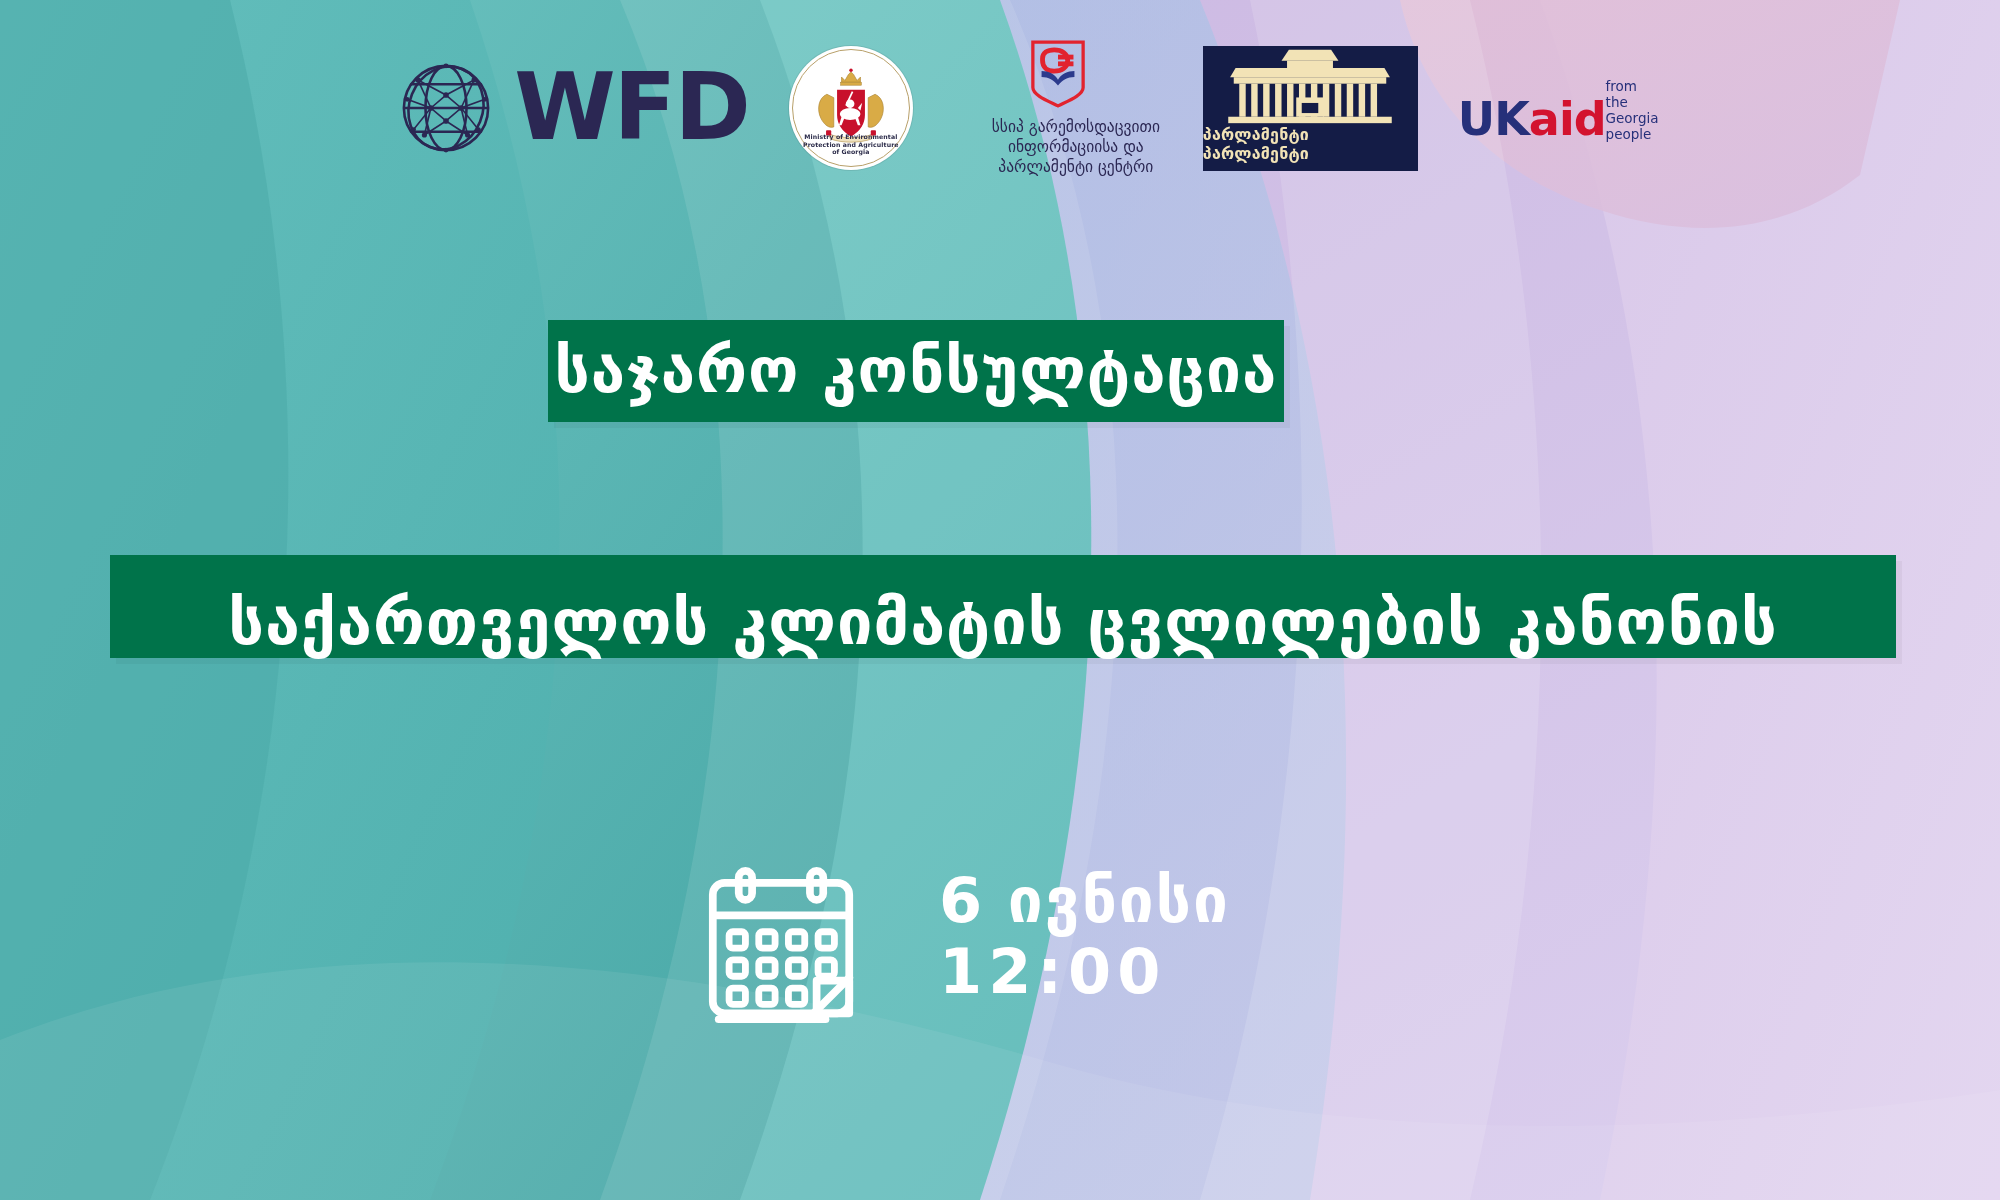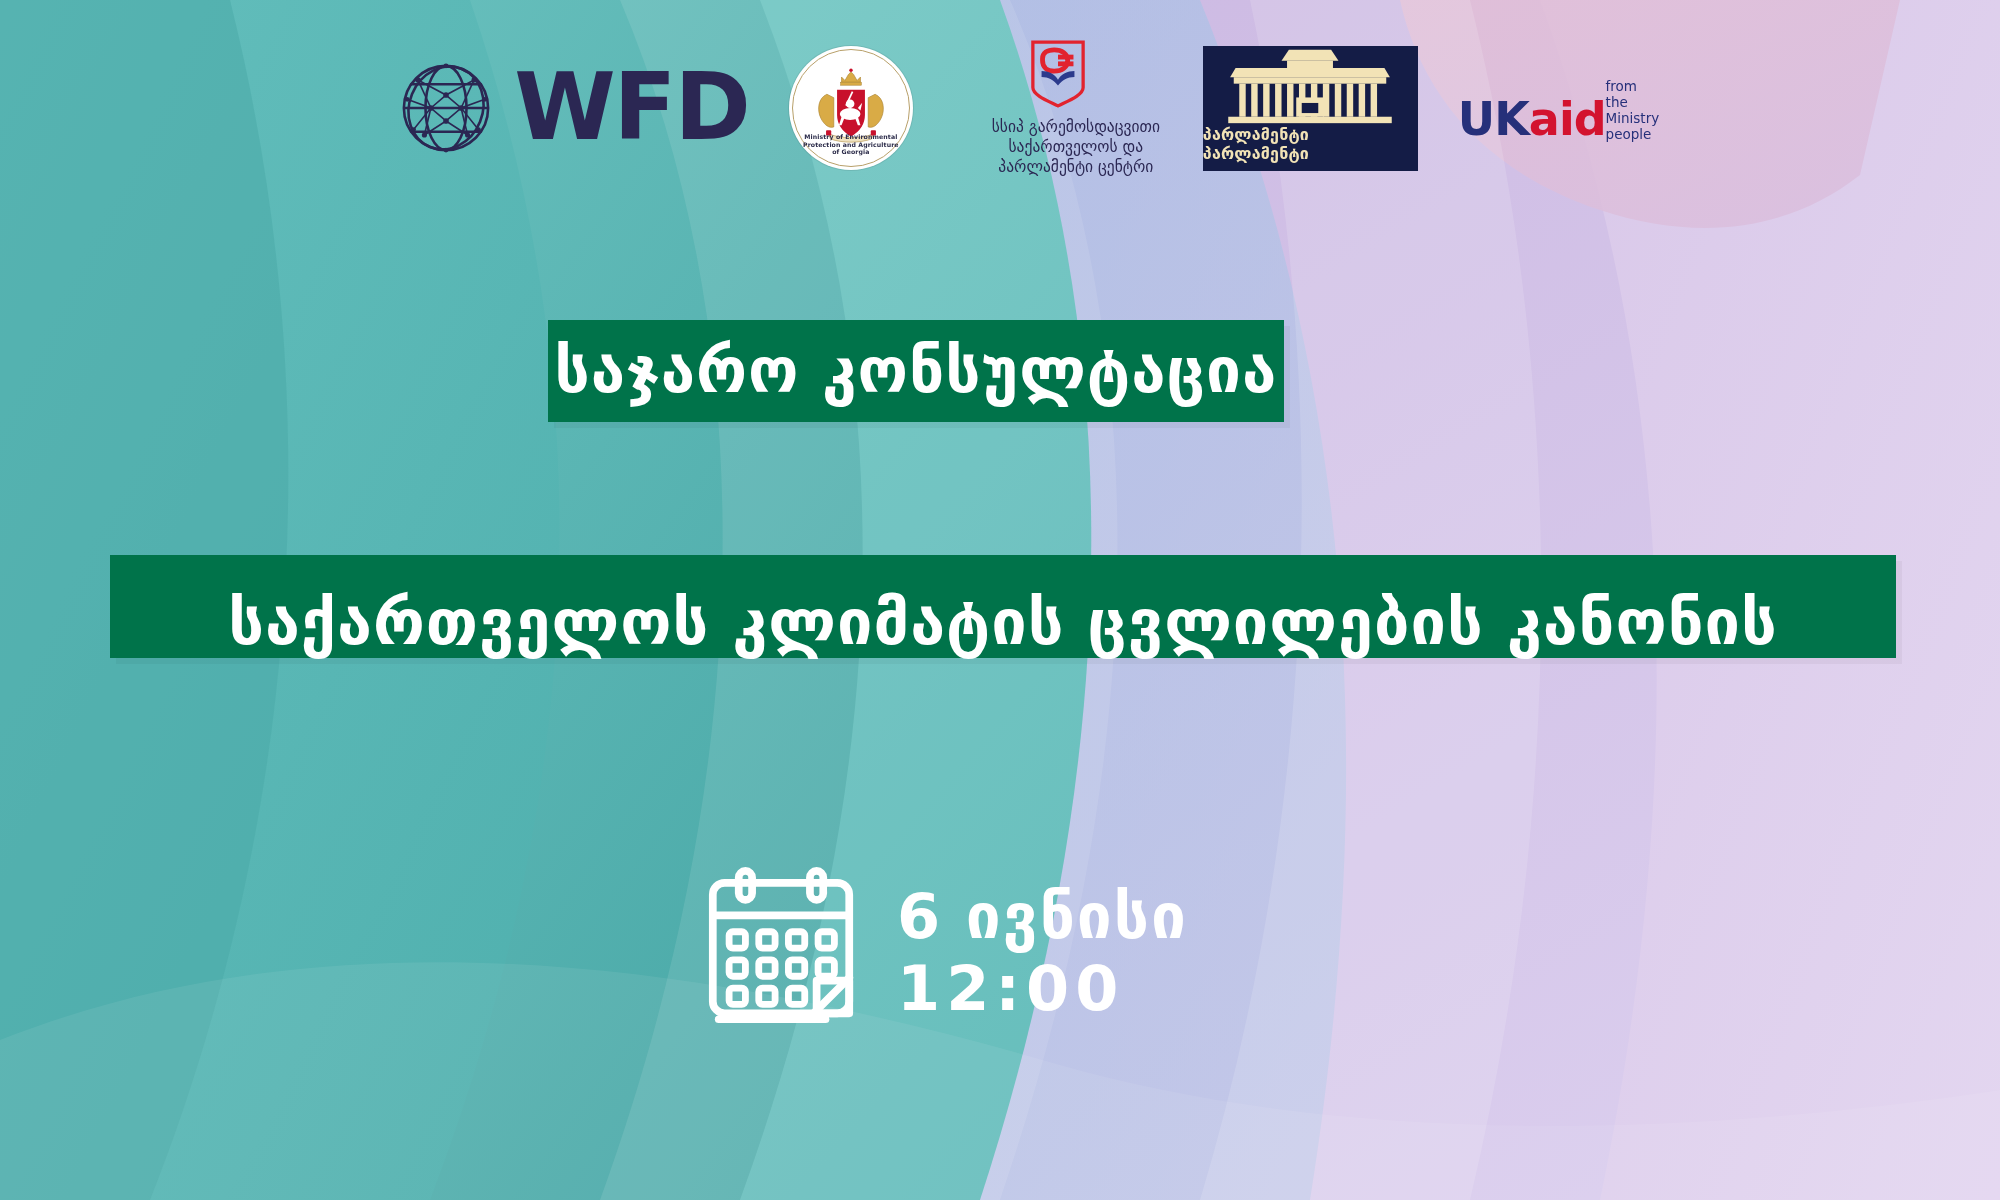--- a/index.html
+++ b/index.html
@@ -107,21 +107,21 @@
   #banner-line1 { top:555px; left:110px; width:1786px; height:103px; }
   #banner-line1 .banner-text { font-size:63px;margin-top:32px; }
 
   #banner-line2 { top:670px; left:540px; width:940px; height:103px; }
   #banner-line2 .banner-text { font-size:63px; }
 
   
   .date-block {
     position:absolute;
     left:700px; top:865px;
-    display:flex; align-items:center; gap:32px;
+    display:flex; align-items:flex-start; gap:74px;
     z-index:4;
   }
   .cal-icon { width:165px; height:175px; }
   .date-text { display:flex; flex-direction:column; color:#ffffff; }
   .date-day {
     font-size:62px; font-weight:bold; letter-spacing:2px; line-height:1.15;
   }
   .date-time {
     font-size:62px; font-weight:bold; letter-spacing:6px; line-height:1.15;
   }
@@ -273,21 +273,21 @@
       <div class="eco">
         <svg width="58" height="70" viewBox="0 0 60 72">
           <path d="M4,3 H56 V50 C56,58 40,64 30,69 C20,64 4,58 4,50 Z" fill="none" stroke="#e2232e" stroke-width="3.4"></path>
           <path d="M14,20 C14,14 19,11 26,11 C34,11 40,15 40,22 C40,29 34,33 26,33 C19,33 14,29 14,22 Z" fill="none" stroke="#e2232e" stroke-width="5"></path>
           <rect x="30" y="16" width="16" height="5" fill="#e2232e"></rect>
           <rect x="30" y="23" width="16" height="5" fill="#e2232e"></rect>
           <path d="M13,33 C20,33 27,36 30,42 C33,36 40,33 47,33 L47,39 C40,39 34,42 30,48 C26,42 20,39 13,39 Z" fill="#2b3a8c"></path>
         </svg>
         <div class="eco-text">
           <span>სსიპ გარემოსდაცვითი</span><br>
-          <span>საქართველოს და</span><br>
+          <span>ინფორმაციისა და</span><br>
           <span>პარლამენტი ცენტრი</span>
         </div>
       </div>
     </div>
 
     <div class="logo-slot">
       <div class="parliament">
         <svg width="190" height="86" viewBox="0 0 190 86">
           <g fill="#f2e3b6">
 
@@ -337,21 +337,21 @@
             <path d="M120,0 L0,60" clip-path="polygon(50% 0,100% 0,100% 100%,50% 100%)"></path>
           </g>
           <rect x="48" y="0" width="24" height="60" fill="#ffffff"></rect>
           <rect x="0" y="21" width="120" height="18" fill="#ffffff"></rect>
           <rect x="52" y="0" width="16" height="60" fill="#d3132f"></rect>
           <rect x="0" y="24" width="120" height="12" fill="#d3132f"></rect>
         </svg>
         <div class="ukaid-word">
           <span class="ukaid-uk">UK</span><span class="ukaid-aid">aid</span>
         </div>
-        <div class="ukaid-sub">from the Ministry people</div>
+        <div class="ukaid-sub">from the Georgia people</div>
       </div>
     </div>
 
   </div>
 
   <div class="banner" id="banner-heading">
     <span class="banner-text">საჯარო კონსულტაცია</span>
   </div>
 
   <div class="banner" id="banner-line1">

